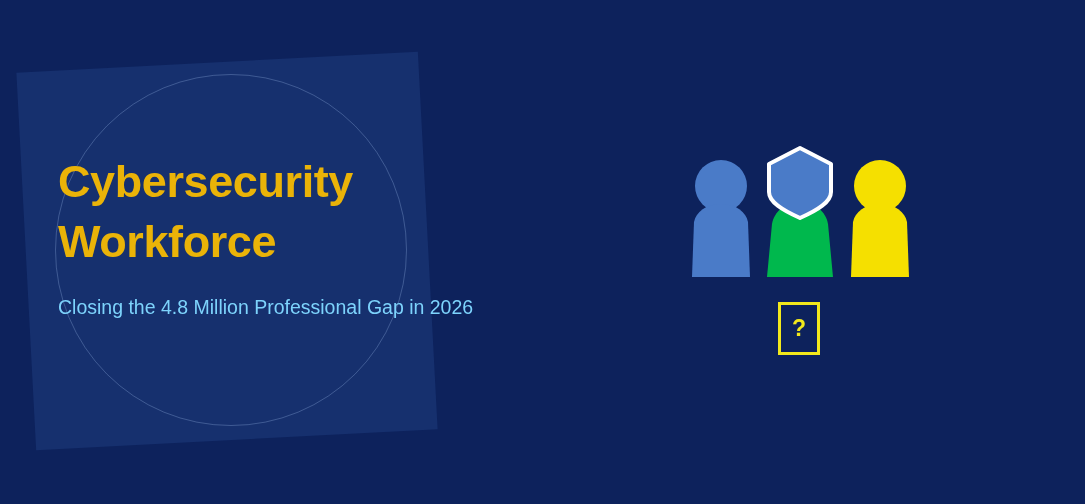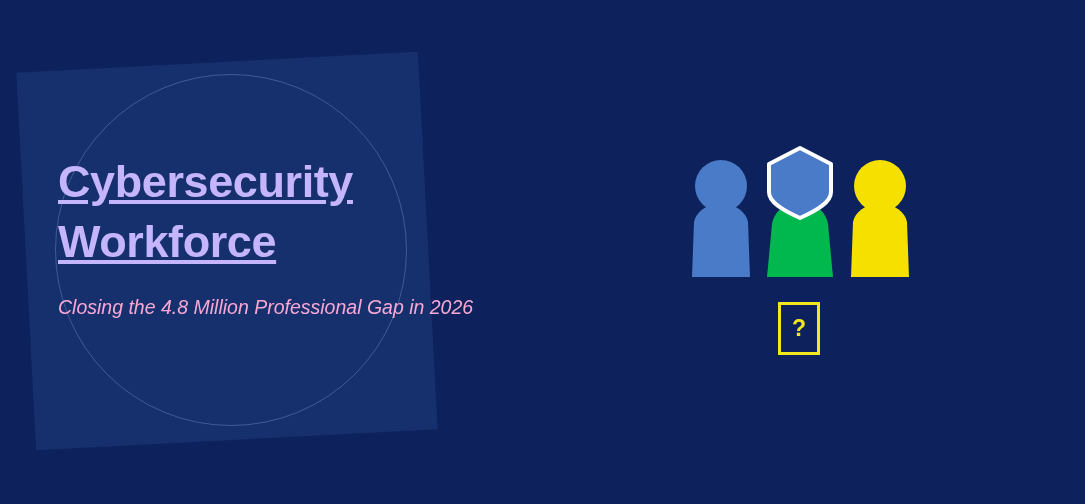--- a/index.html
+++ b/index.html
@@ -40,35 +40,33 @@
 
   
   .text-block {
     position: absolute;
     left: 58px;
     top: 152px;
     width: 470px;
   }
   .slide-title {
     margin: 0;
-    color: #c4b5fd;
+    color: #eab308;
     font-size: 45px;
     line-height: 1.33;
     font-weight: bold;
     letter-spacing: -0.4px;
     white-space: pre-line;
-    text-decoration: underline;
   }
   .slide-subtitle {
     margin: 20px 0 0 0;
-    color: #f9a8d4;
+    color: #7dd3fc;
     font-size: 19.5px;
     line-height: 1.55;
     font-weight: normal;
-    font-style: italic;
   }
 
   
   .illustration {
     position: absolute;
     left: 670px;
     top: 130px;
     width: 260px;
     height: 240px;
   }

